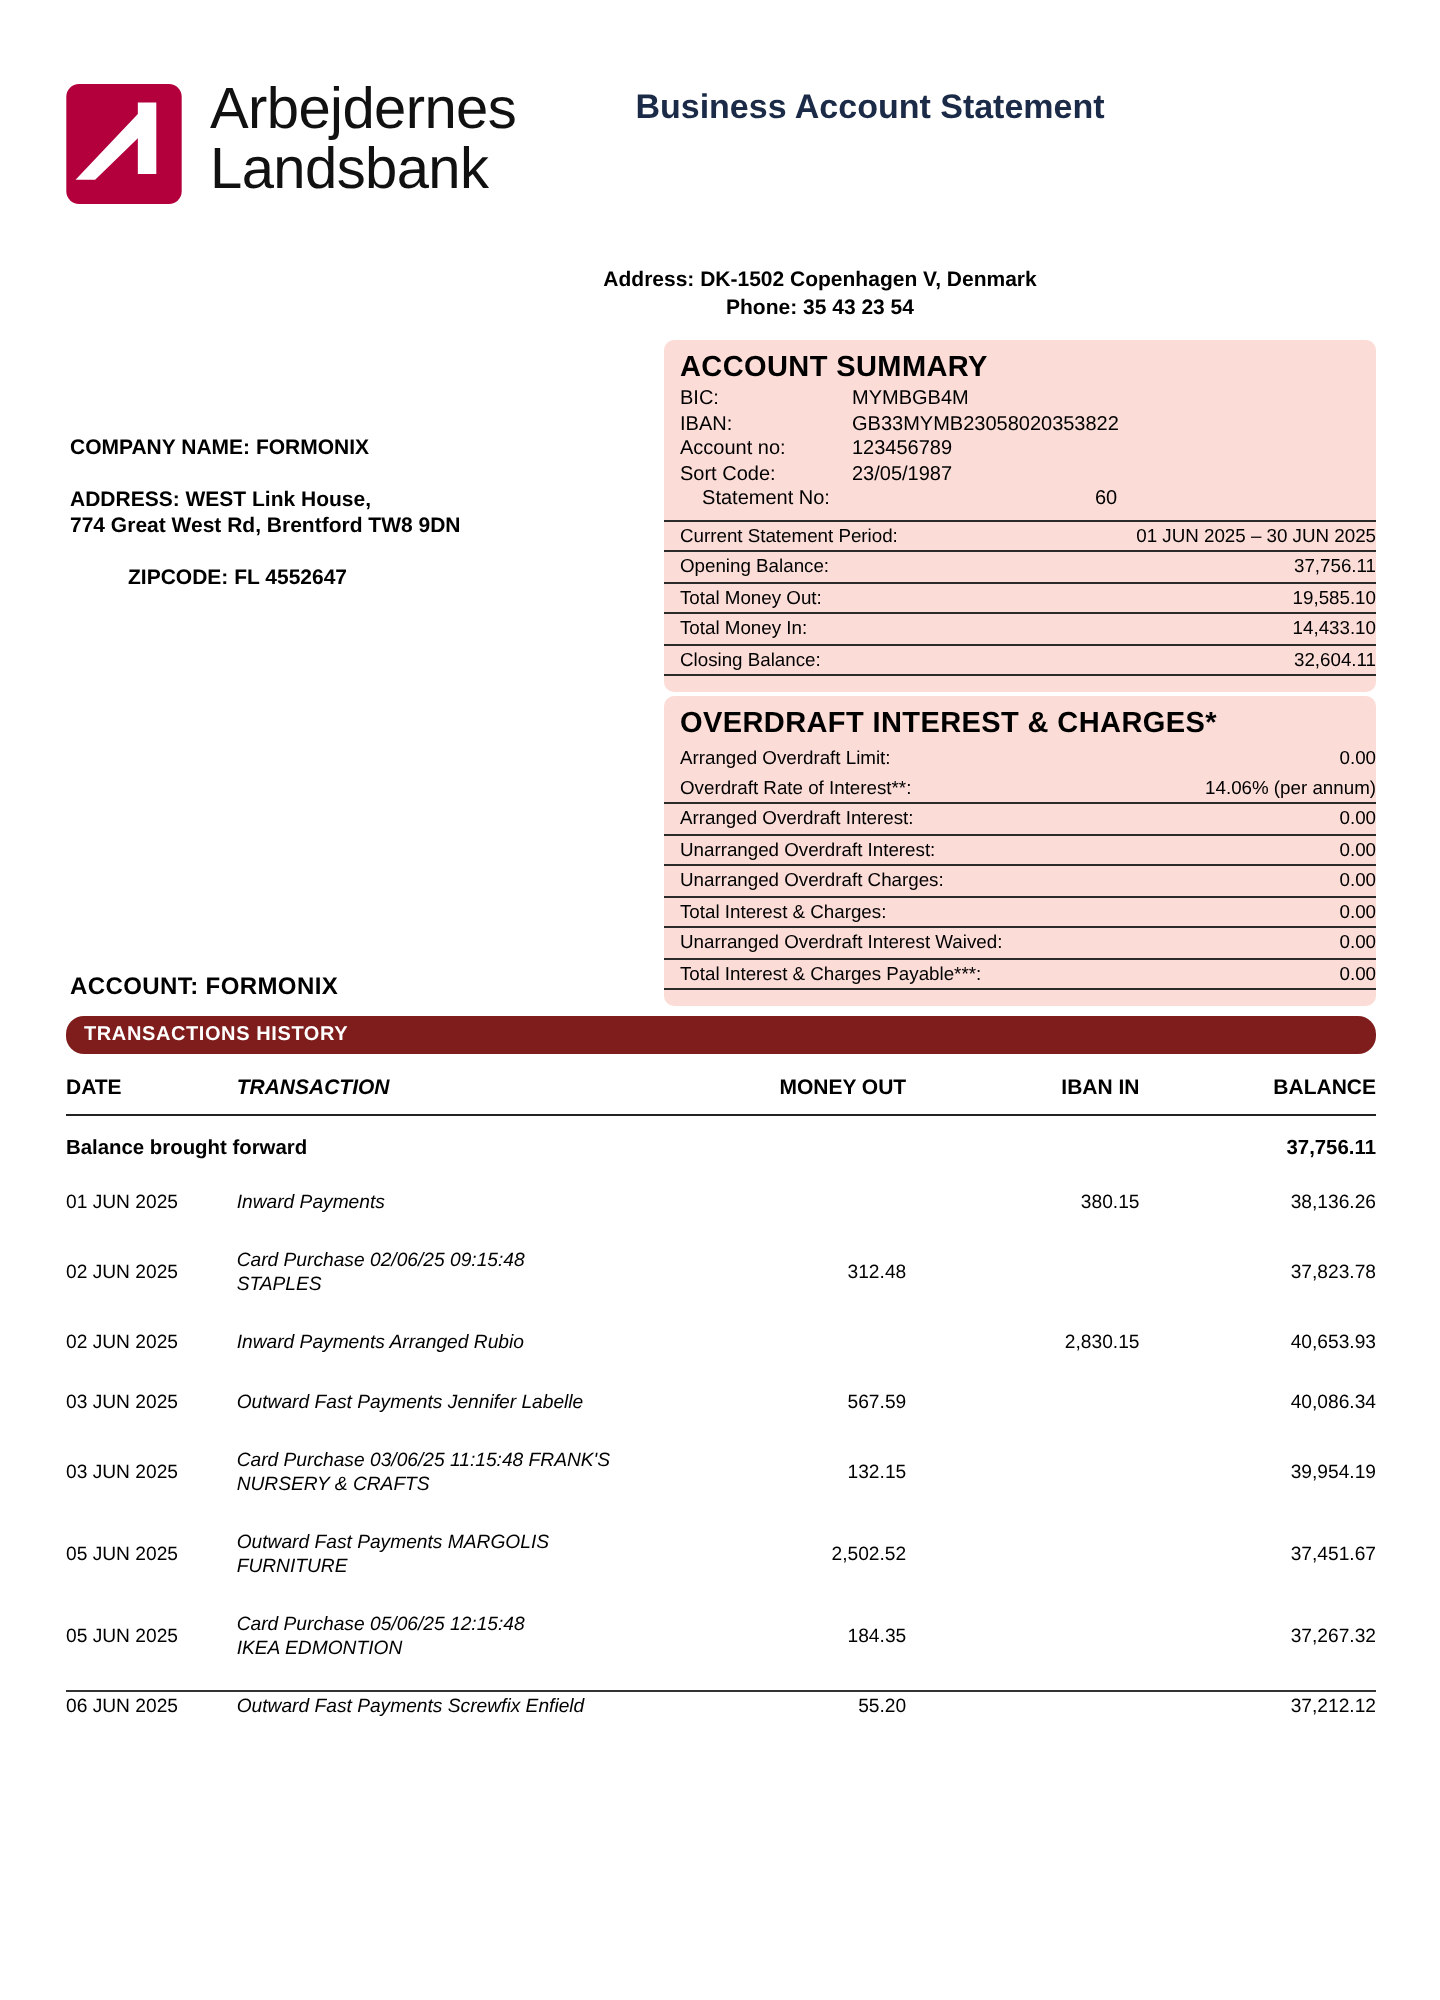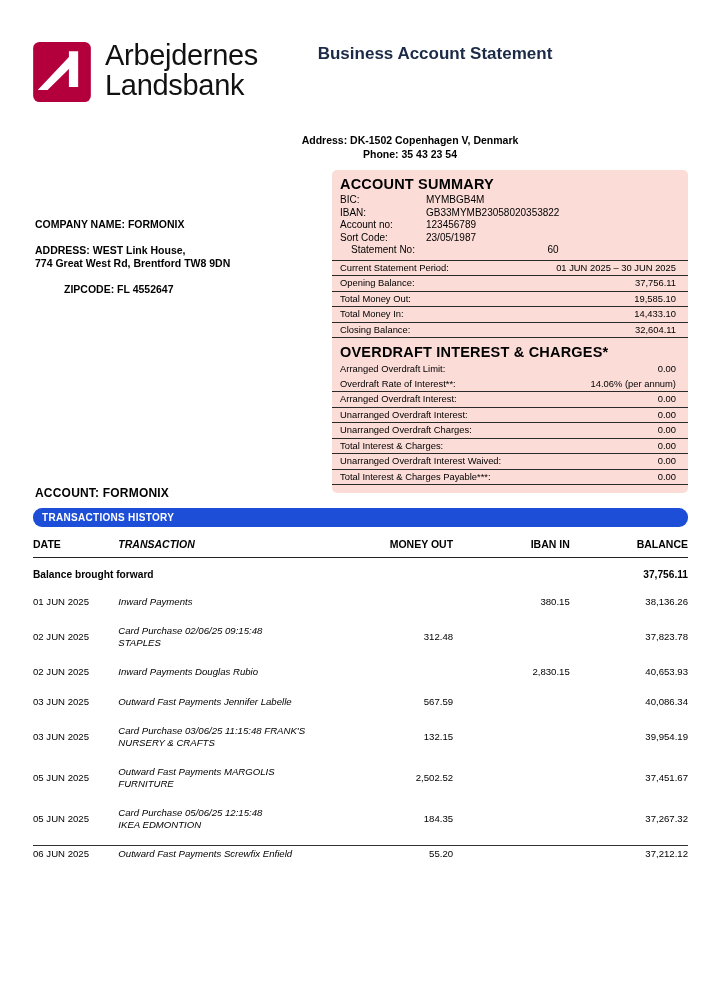--- a/index.html
+++ b/index.html
@@ -91,37 +91,37 @@
   
   .panel {
     position: absolute;
     background: #fbdcd7;
     border-radius: 5px;
     box-sizing: border-box;
     padding: 0;
     overflow: hidden;
   }
   #account-summary { left: 332px; top: 170px; width: 356px; }
-  #overdraft-box   { left: 332px; top: 338px; width: 356px; }
+  #overdraft-box   { left: 332px; top: 348px; width: 356px; }
 
   .panel-title {
     font-size: 14.5px;
     font-weight: bold;
     letter-spacing: 0.2px;
     padding: 6px 8px 2px 8px;
     color: #000;
   }
   .panel-rows { padding: 0 0 4px 0; }
   .prow {
     display: flex;
     justify-content: space-between;
     align-items: baseline;
     font-size: 9.4px;
     line-height: 12.5px;
-    padding: 1px 12px 1px 8px;
+    padding: 1px 0 1px 8px;
     color: #000;
   }
   .prow .lbl { text-align: left; white-space: nowrap; }
   .prow .val { text-align: right; white-space: nowrap; }
   .prow.ruled { border-top: 1px solid #2a2a2a; }
   .prow.topline { border-top: 1.4px solid #2a2a2a; }
   .panel-foot { border-top: 1.4px solid #2a2a2a; height: 4px; }
 
   
   .kv {
@@ -142,21 +142,21 @@
     font-weight: bold;
     color: #000;
     letter-spacing: 0.2px;
   }
 
   .history-band {
     position: absolute;
     left: 33px; top: 508px;
     width: 655px;
     height: 19px;
-    background: #1d4ed8;
+    background: #7f1d1d;
     border-radius: 9px;
     display: flex;
     align-items: center;
   }
   .history-band .band-text {
     color: #ffffff;
     font-size: 10px;
     font-weight: bold;
     letter-spacing: 0.3px;
     padding-left: 9px;
@@ -365,21 +365,21 @@
       <tr>
         <td class="c-date">02 JUN 2025</td>
         <td class="c-desc" style="white-space:pre-line;">Card Purchase 02/06/25 09:15:48
 STAPLES</td>
         <td class="c-out">312.48</td>
         <td class="c-in"></td>
         <td class="c-bal">37,823.78</td>
       </tr>
       <tr>
         <td class="c-date">02 JUN 2025</td>
-        <td class="c-desc" style="white-space:pre-line;">Inward Payments Douglas Rubio</td>
+        <td class="c-desc" style="white-space:pre-line;">Inward Payments Arranged Rubio</td>
         <td class="c-out"></td>
         <td class="c-in">2,830.15</td>
         <td class="c-bal">40,653.93</td>
       </tr>
       <tr>
         <td class="c-date">03 JUN 2025</td>
         <td class="c-desc" style="white-space:pre-line;">Outward Fast Payments Jennifer Labelle</td>
         <td class="c-out">567.59</td>
         <td class="c-in"></td>
         <td class="c-bal">40,086.34</td>

